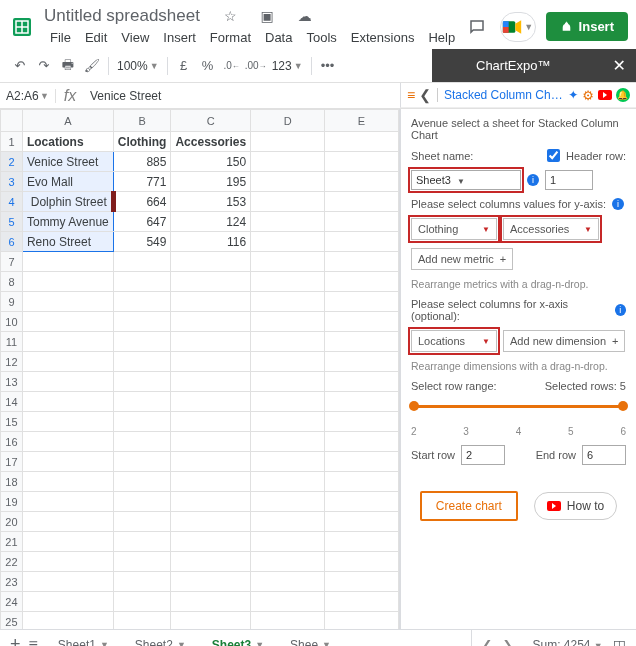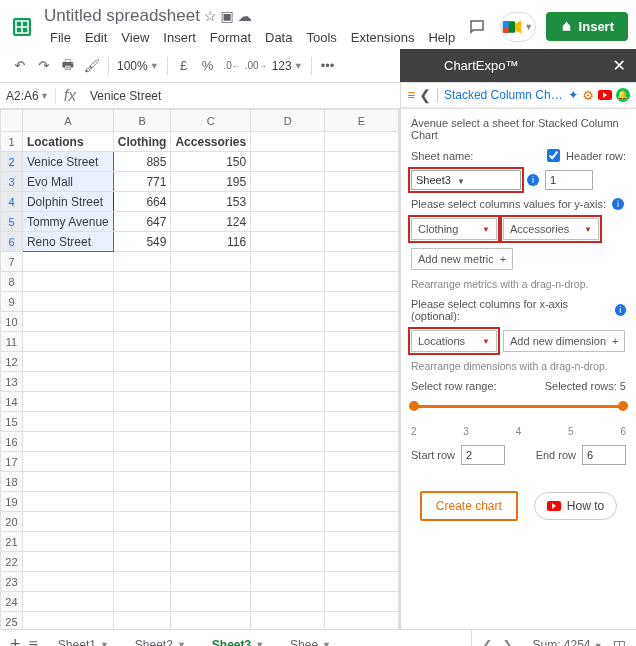--- a/index.html
+++ b/index.html
@@ -1,21 +1,21 @@
 <!DOCTYPE html>
 <html><head>
 <meta charset="utf-8">
 <style>
   * { box-sizing: border-box; margin: 0; padding: 0; font-family: Arial, Helvetica, sans-serif; }
   body { width: 636px; height: 646px; overflow: hidden; background: #fff; font-size: 12px; color: #3c4043; }
   
   .header { display: flex; align-items: center; padding: 6px 8px 2px 8px; }
   .logo { width: 28px; height: 28px; display:flex; align-items:center; justify-content:center; margin-right:8px;}
   .title-area { flex: 1; }
-  .title-row { display:flex; align-items:center; gap:4px; }
+  .title-row { display:flex; align-items:center; gap:24px; }
   .doc-title { font-size: 17px; color: #5f6368; }
   .title-icon { color:#5f6368; font-size:14px;}
   .menu-row { display:flex; gap:2px; margin-top:2px; }
   .menu-row span { font-size: 13px; color:#3c4043; padding: 2px 6px; cursor:default;}
   .header-right { display:flex; align-items:center; gap:10px; margin-left:auto;}
   .comments-icon { width:26px; height:26px; display:flex;align-items:center;justify-content:center; color:#5f6368;}
   .meet-btn { width:36px; height:30px; border:1px solid #dadce0; border-radius:16px; display:flex;align-items:center;justify-content:center;}
   .share-btn { background:#1e8e3e; color:#fff; border:none; border-radius:4px; padding:7px 14px; font-size:13px; font-weight:600; display:flex; align-items:center; gap:6px;}
   
   .toolbar { display:flex; align-items:center; padding:4px 8px; border-bottom:1px solid #e0e0e0; gap:2px; height:34px;}
@@ -156,21 +156,21 @@
         <span>.00</span>
         <span style="font-size:8px">→</span>
       </div>
     <div class="tb-txt">
         <span>123</span> 
         <span class="smallcaret">▼</span>
       </div>
     <div class="tb-sep"></div>
     <div class="tb-btn">•••</div>
   </div>
-  <div class="panel-title" style="width:236px; margin:-4px -8px -4px 0; align-self:stretch;padding-left:44px;">
+  <div class="panel-title" style="width:204px; margin:-4px -8px -4px 0; align-self:stretch;padding-left:44px;">
     <span>ChartExpo™</span>
     <span class="close">✕</span>
   </div>
 </div>
 
 <div class="namebar">
   <div style="flex:1; display:flex; align-items:center;">
     <div class="namebox">
       <span>A2:A6</span>
         <span class="smallcaret">▼</span>
@@ -223,21 +223,21 @@
           <tr>
             <td class="rowhdr sel-rowhdr">3</td>
             <td class="" style="background:#e8f0fe;border-left:1px solid #1a73e8;border-right:1px solid #1a73e8;">Evo Mall</td>
             <td class="num" style="">771</td>
             <td class="num" style="">195</td>
             <td class="" style=""></td>
             <td class="" style=""></td>
           </tr>
           <tr>
             <td class="rowhdr sel-rowhdr">4</td>
-            <td class="" style="background:#e8f0fe;border-left:1px solid #1a73e8;border-right:1px solid #7f1d1d;">Dolphin Street</td>
+            <td class="" style="background:#e8f0fe;border-left:1px solid #1a73e8;border-right:5px solid #7f1d1d;text-align:right;">Dolphin Street</td>
             <td class="num" style="">664</td>
             <td class="num" style="">153</td>
             <td class="" style=""></td>
             <td class="" style=""></td>
           </tr>
           <tr>
             <td class="rowhdr sel-rowhdr">5</td>
             <td class="" style="background:#e8f0fe;border-left:1px solid #1a73e8;border-right:1px solid #1a73e8;">Tommy Avenue</td>
             <td class="num" style="">647</td>
             <td class="num" style="">124</td>

